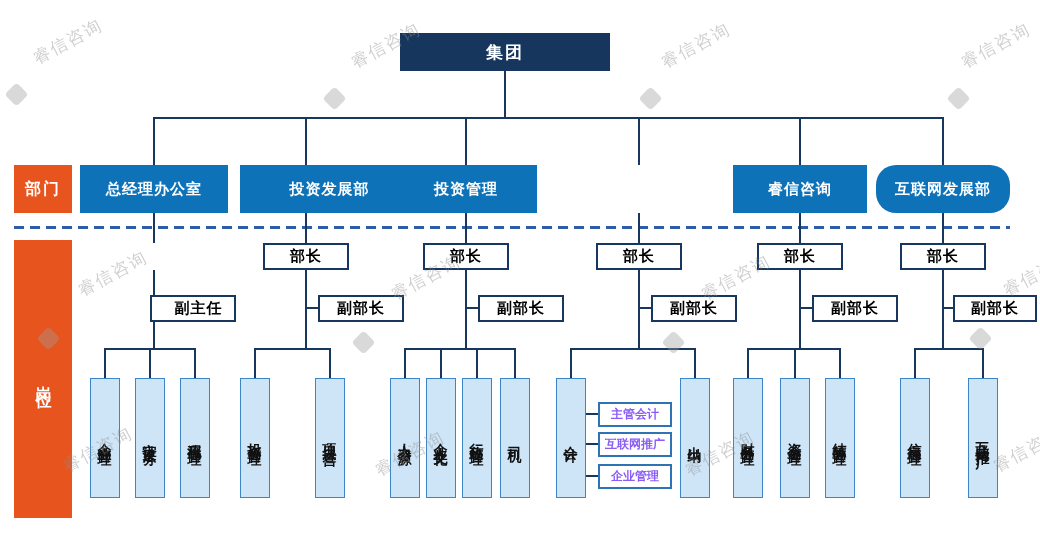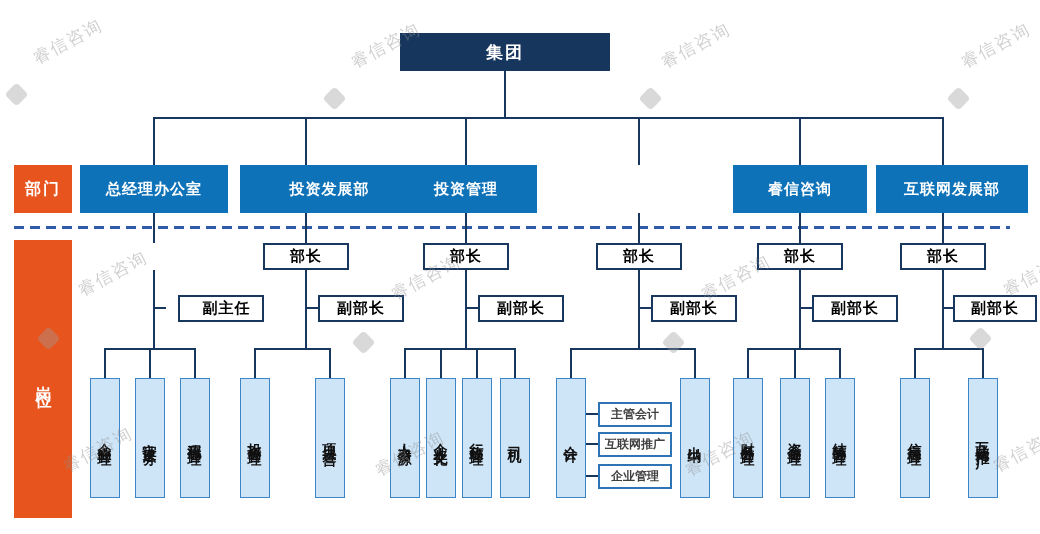--- a/index.html
+++ b/index.html
@@ -8,21 +8,21 @@
 
   .box{position:absolute;display:flex;align-items:center;justify-content:center;
        box-sizing:border-box;text-align:center;z-index:2;}
   .root{background:var(--root-bg,#17365D);color:#fff;font-weight:bold;font-size:17px;letter-spacing:2px;}
   .dept{background:var(--dept-bg,#0E72B8);color:#fff;font-weight:bold;font-size:15px;letter-spacing:1px;}
   .rowlabel{background:var(--label-bg,#E8541D);color:#fff;font-weight:bold;font-size:16px;letter-spacing:2px;}
   .leader{background:#fff;border:2px solid var(--node-border,#17375E);color:#000;font-weight:bold;font-size:15px;letter-spacing:1px;}
   .pos{background:var(--child-bg,#CEE5F8);border:1px solid var(--child-border,#3C85C6);
        color:#111;font-weight:bold;font-size:14px;
        writing-mode:vertical-rl;text-orientation:upright;letter-spacing:3px;}
-  .sub{background:#fff;border:2px solid var(--sub-border,#2E74B5);color:#404040;font-weight:bold;font-size:12px;}
+  .sub{background:#fff;border:2px solid var(--sub-border,#2E74B5);color:#8b5cf6;font-weight:bold;font-size:12px;}
   .vlabel{writing-mode:vertical-rl;text-orientation:upright;letter-spacing:6px;}
 
   .hline,.vline{position:absolute;background:var(--line,#17375E);z-index:1;}
   .hline{height:2px;}
   .vline{width:2px;}
   .dashed{position:absolute;height:3px;z-index:1;
           background:repeating-linear-gradient(90deg,var(--divider,#2E5CA8) 0 10px,transparent 10px 16px);}
 
   .wm-text{position:absolute;z-index:3;pointer-events:none;white-space:nowrap;
            transform:rotate(-28deg);font-size:17px;color:#8f8f8f;opacity:.42;letter-spacing:2px;}
@@ -45,28 +45,28 @@
   <div class="vline" style="left:799px;top:117px;height:48px;"></div>
   <div class="vline" style="left:942px;top:117px;height:48px;"></div>
 
   <div class="box rowlabel" style="left:14px;top:165px;width:58px;height:48px;">部门</div>
   <div class="box rowlabel vlabel" style="left:14px;top:240px;width:58px;height:278px;">岗位</div>
 
   <div class="box dept" style="left:80px;top:165px;width:148px;height:48px;">总经理办公室</div>
   <div class="box dept" style="left:240px;top:165px;width:160px;height:48px;padding-left:19px;">投资发展部</div>
   <div class="box dept" style="left:395px;top:165px;width:142px;height:48px;">投资管理</div>
   <div class="box dept" style="left:733px;top:165px;width:134px;height:48px;">睿信咨询</div>
-  <div class="box dept" style="left:876px;top:165px;width:152px;height:48px;">互联网发展部</div>
+  <div class="box dept" style="left:876px;top:165px;width:134px;height:48px;border-radius:20px;">互联网发展部</div>
 
   <div class="dashed" style="left:14px;top:226px;width:996px;"></div>
 
   <div class="vline" style="left:153px;top:213px;height:30px;"></div>
   <div class="vline" style="left:153px;top:270px;height:80px;"></div>
   <div class="hline" style="left:153px;top:307px;width:13px;"></div>
-  <div class="box leader" style="left:178px;top:295px;width:86px;height:27px;padding-left:11px;">副主任</div>
+  <div class="box leader" style="left:150px;top:295px;width:86px;height:27px;padding-left:11px;">副主任</div>
   <div class="hline" style="left:104px;top:348px;width:92px;"></div>
   <div class="vline" style="left:104px;top:348px;height:30px;"></div>
   <div class="vline" style="left:149px;top:348px;height:30px;"></div>
   <div class="vline" style="left:194px;top:348px;height:30px;"></div>
   <div class="box pos" style="left:90px;top:378px;width:30px;height:120px;">企业管理</div>
   <div class="box pos" style="left:135px;top:378px;width:30px;height:120px;">审计法务</div>
   <div class="box pos" style="left:180px;top:378px;width:30px;height:120px;">流程管理</div>
 
   <div class="vline" style="left:305px;top:213px;height:30px;"></div>
   <div class="box leader" style="left:263px;top:243px;width:86px;height:27px;">部长</div>

